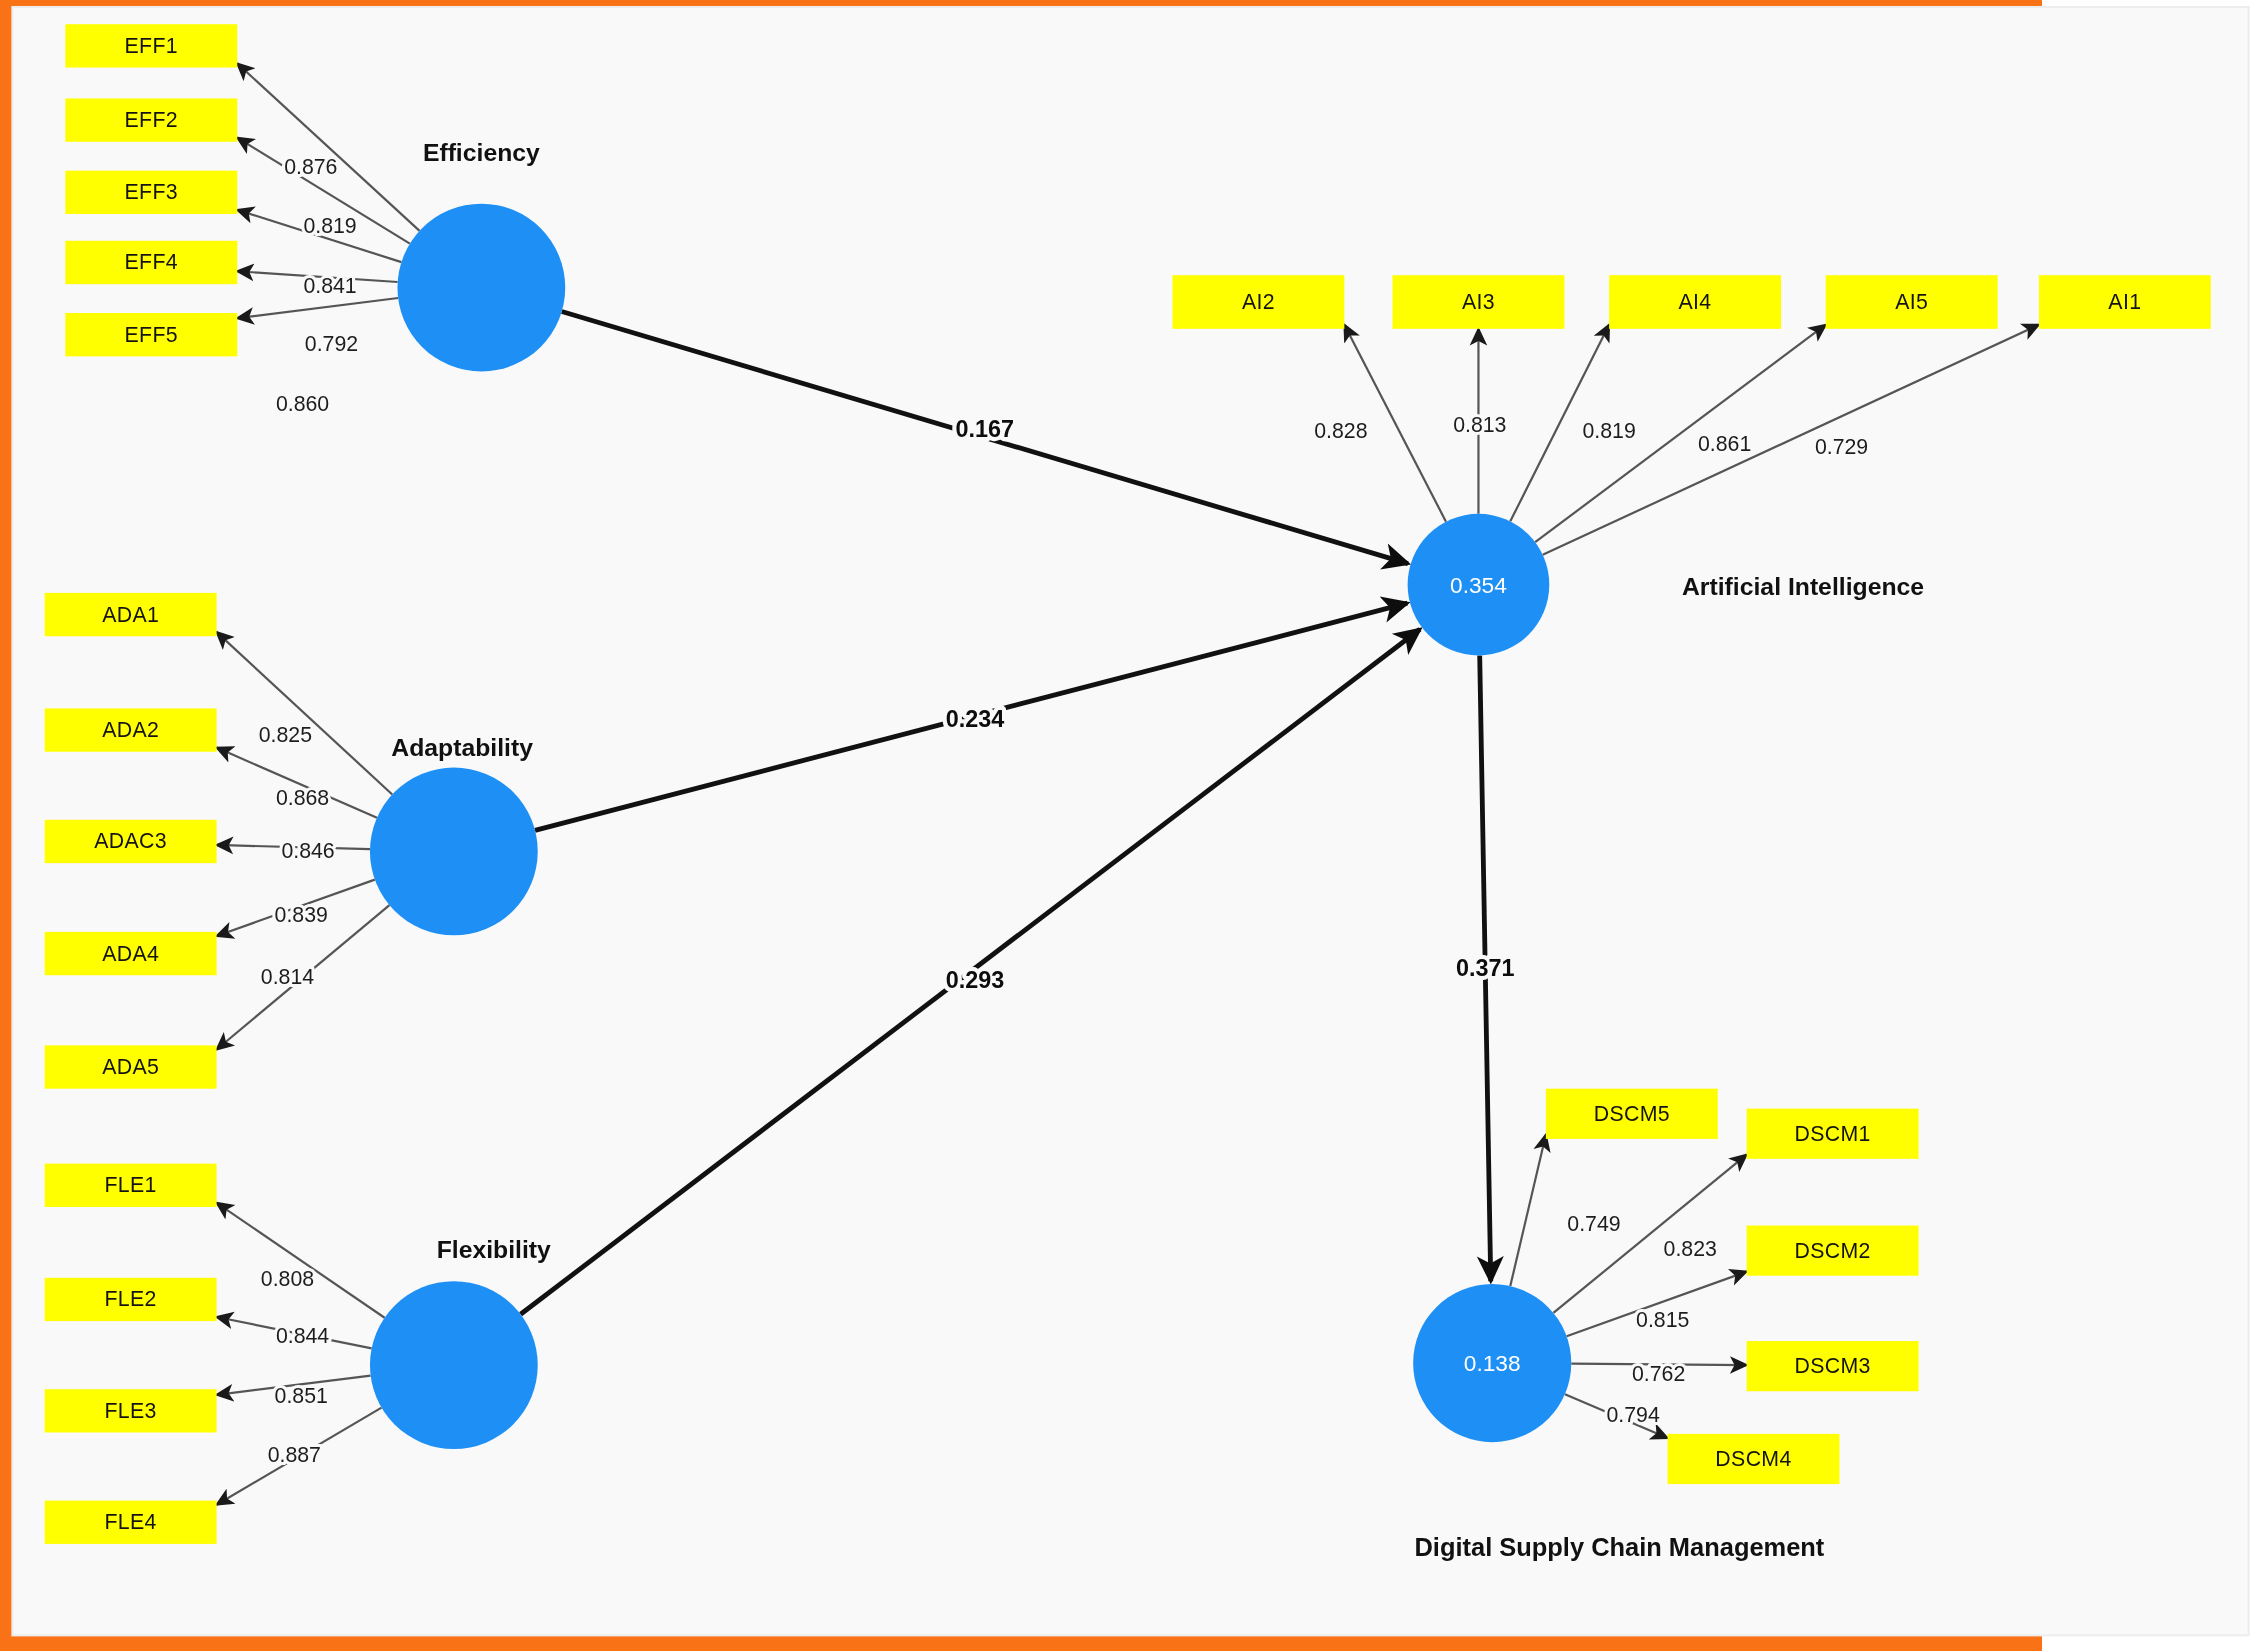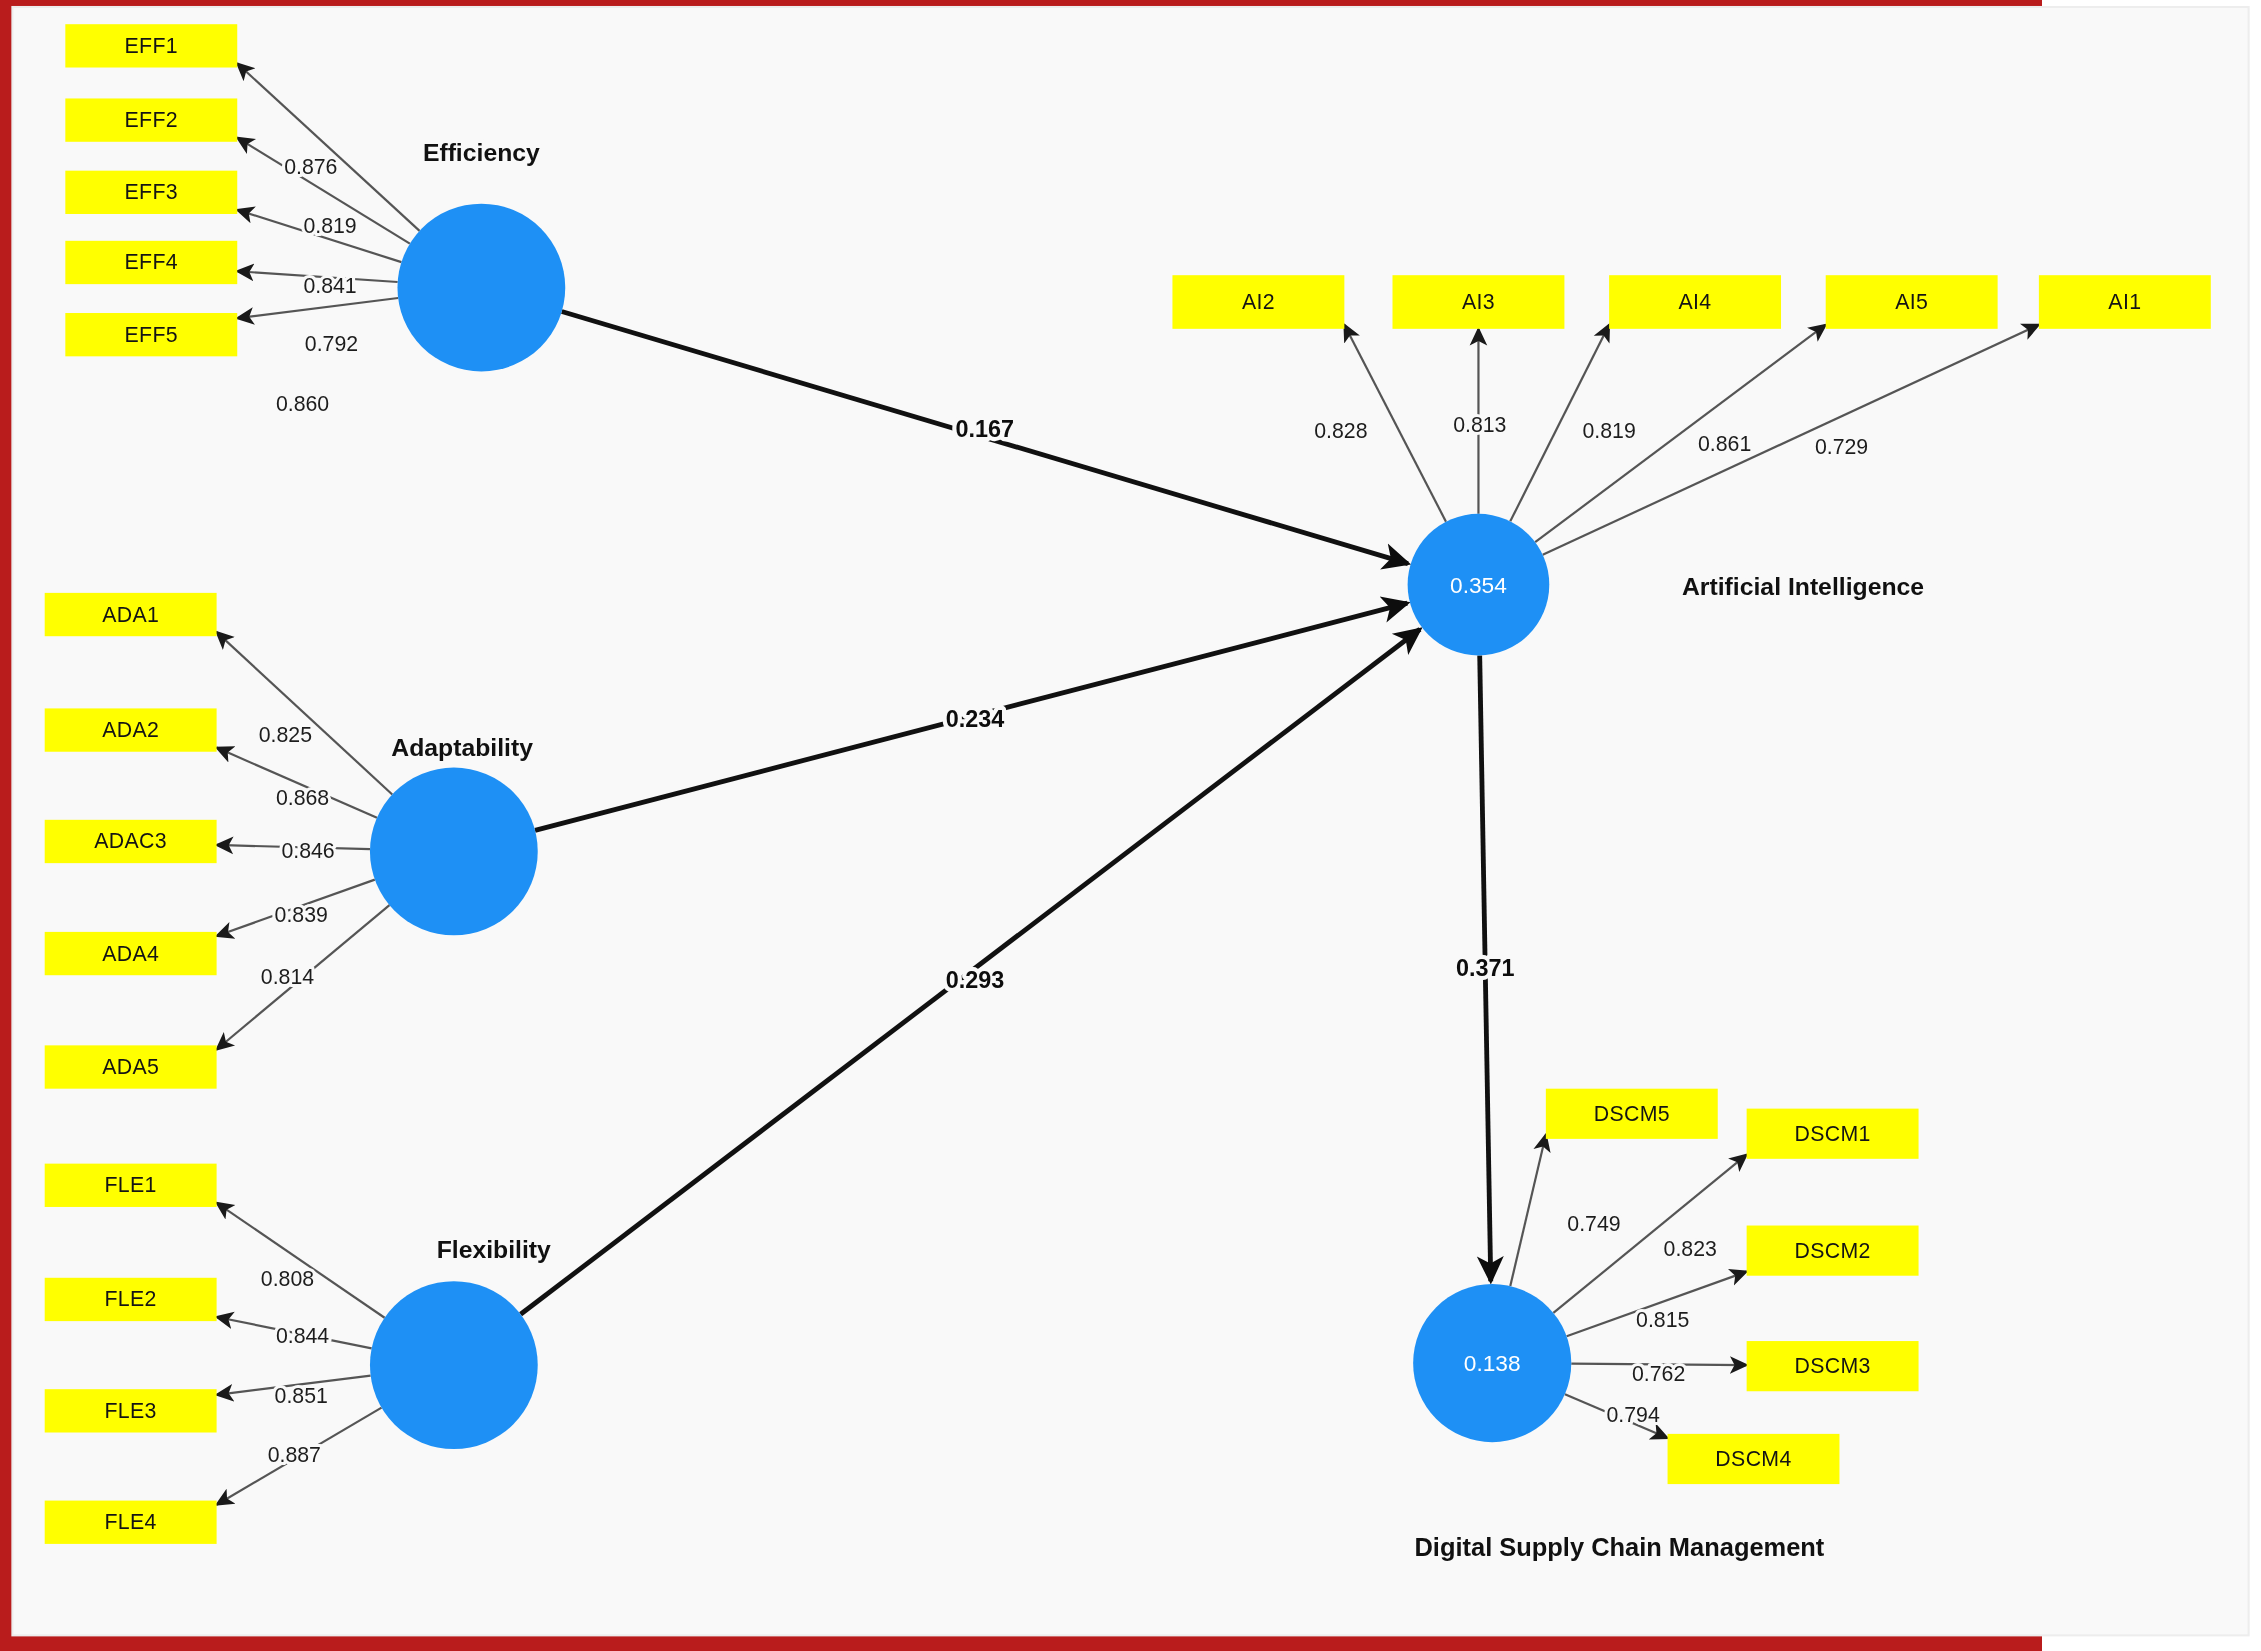--- a/index.html
+++ b/index.html
@@ -1,17 +1,17 @@
 <!DOCTYPE html>
 <html style="font-size:11px"><head>
 <meta charset="utf-8">
 <style>
   html,body{margin:0;padding:0;background:#ffffff;}
   body{font-family:"Liberation Sans",sans-serif;}
-  #canvas-wrap{position:relative;width:2042px;height:1652px;background:#b91c1c;}
+  #canvas-wrap{position:relative;width:2042px;height:1652px;background:#f97316;}
   #sem-svg{display:block;width:2261px;height:1652px;}
   .frame-bg{fill:#f9f9f9;stroke:#ededed;stroke-width:3;}
   .ind-box{fill:#ffff00;stroke:none;}
   .ind-label{font-family:"Liberation Sans",sans-serif;font-size:31px;fill:#141414;text-anchor:middle;dominant-baseline:middle;letter-spacing:0.5px;}
   .lv-circle{fill:#1e90f5;stroke:none;}
   .lv-name{font-family:"Liberation Sans",sans-serif;font-size:36px;font-weight:bold;fill:#111111;text-anchor:middle;dominant-baseline:middle;}
   .lv-r2{font-family:"Liberation Sans",sans-serif;font-size:33px;fill:#ffffff;text-anchor:middle;dominant-baseline:middle;}
   .load-line{stroke:#555555;stroke-width:3.2;fill:none;}
   .path-line{stroke:#111111;stroke-width:7;fill:none;}
   .load-label{font-family:"Liberation Sans",sans-serif;font-size:31px;fill:#1d1d1d;text-anchor:middle;dominant-baseline:middle;}

